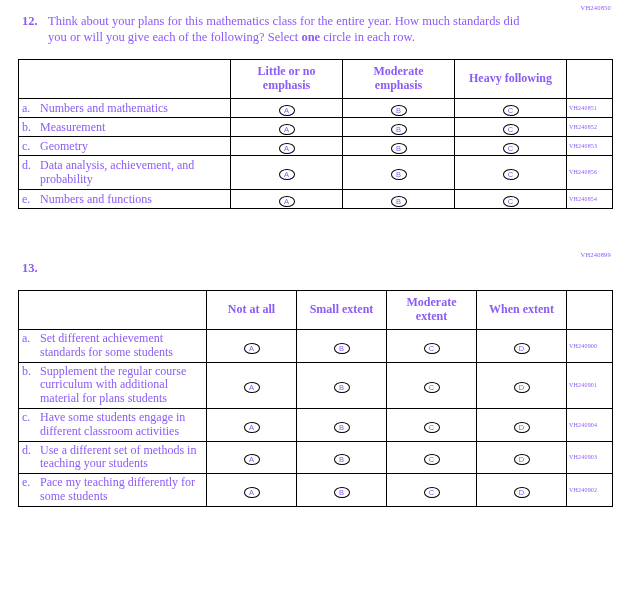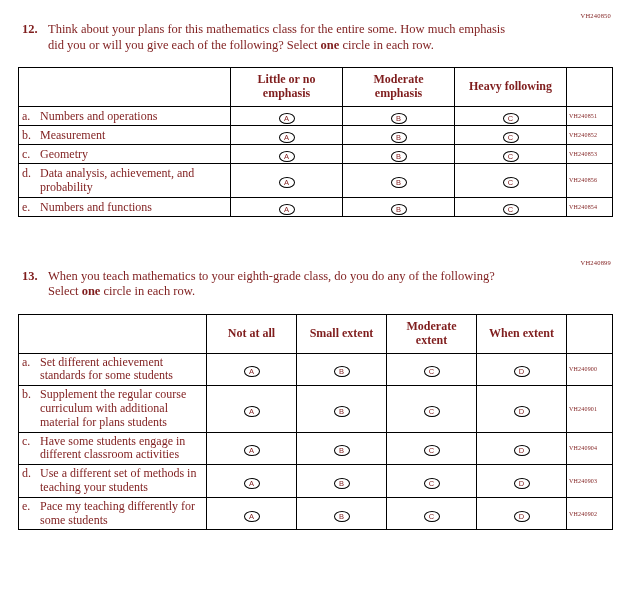--- a/index.html
+++ b/index.html
@@ -2,23 +2,23 @@
 <html><head>
 <meta charset="utf-8">
 <style>
   * { box-sizing: border-box; margin: 0; padding: 0; }
   html, body { background: #ffffff; }
   .page {
     width: 631px;
     height: 612px;
     background: #ffffff;
     font-family: "Liberation Serif", "DejaVu Serif", serif;
-    color: #7f1d1d;
+    color: #8b5cf6;
     position: relative;
-    padding: 12px 18px 0 18px;
+    padding: 4px 18px 0 18px;
     overflow: hidden;
   }
   .question { position: relative; }
   .q13 { margin-top: 42px; }
   .top-code {
     text-align: right;
     font-size: 6.5px;
     letter-spacing: 0.2px;
     margin-bottom: 3px;
     padding-right: 2px;
@@ -95,21 +95,21 @@
 </style>
 </head>
 <body>
 
 <div class="page">
 
   <section class="question q12">
     <div class="top-code">VH240850</div>
     <div class="q-head">
       <span class="q-num">12.</span>
-      <p class="q-text"><span>Think about your plans for this mathematics class for the entire some. How much emphasis did you or will you give each of the following? Select </span><span class="b">one</span><span> circle in each row.</span></p>
+      <p class="q-text"><span>Think about your plans for this mathematics class for the entire year. How much standards did you or will you give each of the following? Select </span><span class="b">one</span><span> circle in each row.</span></p>
     </div>
     <table class="resp-table" id="table-0">
       <colgroup>
         <col style="width:212px">
           <col style="width:112px">
           <col style="width:112px">
           <col style="width:112px">
           <col style="width:46px">
       </colgroup>
     <thead>
@@ -121,21 +121,21 @@
 emphasis</th>
             <th class="col-h">Heavy following</th>
             <th class="code-h"></th>
           </tr>
         </thead>
         <tbody>
           <tr>
             <td class="row-label">
               <div class="row-flex">
                 <span class="row-letter">a.</span>
-                <span class="row-text">Numbers and operations</span>
+                <span class="row-text">Numbers and mathematics</span>
               </div>
             </td>
             <td class="opt"><span class="bubble">A</span></td>
             <td class="opt"><span class="bubble">B</span></td>
             <td class="opt"><span class="bubble">C</span></td>
             <td class="code">VH240851</td>
           </tr>
           <tr>
             <td class="row-label">
               <div class="row-flex">
@@ -185,21 +185,20 @@
             <td class="code">VH240854</td>
           </tr>
         </tbody>
       </table>
   </section>
 
   <section class="question q13">
     <div class="top-code">VH240899</div>
     <div class="q-head">
       <span class="q-num">13.</span>
-      <p class="q-text"><span>When you teach mathematics to your eighth-grade class, do you do any of the following? Select </span><span class="b">one</span><span> circle in each row.</span></p>
     </div>
     <table class="resp-table" id="table-1">
       <colgroup>
         <col style="width:188px">
           <col style="width:90px">
           <col style="width:90px">
           <col style="width:90px">
           <col style="width:90px">
           <col style="width:46px">
       </colgroup>

